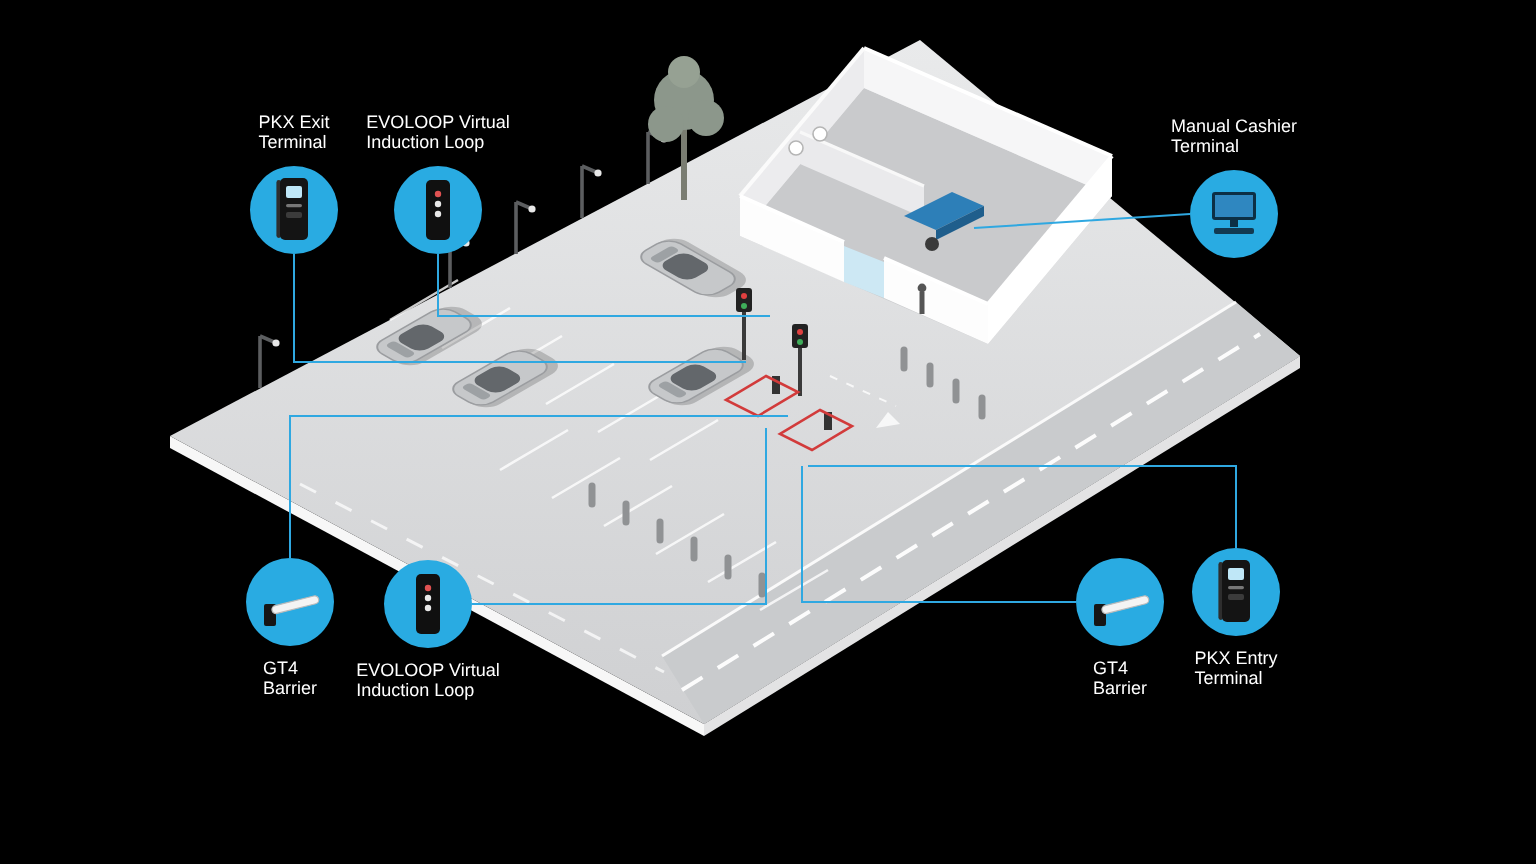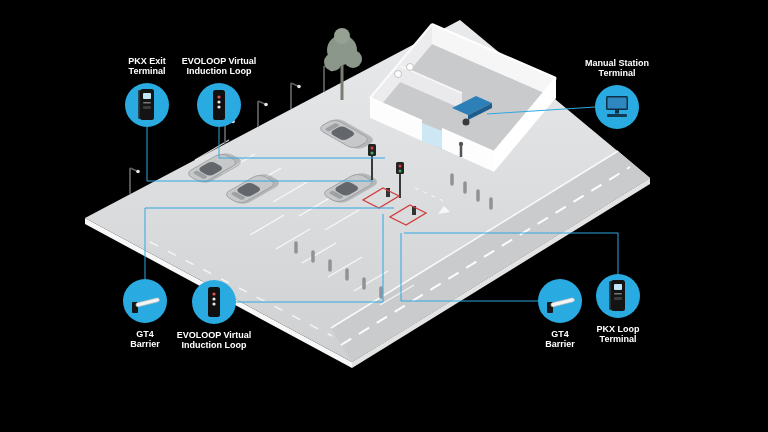--- a/index.html
+++ b/index.html
@@ -1,20 +1,20 @@
 <!DOCTYPE html>
 <html><head>
 <meta charset="utf-8">
 <style>
   html,body{margin:0;padding:0;background:#000;}
   .stage{position:relative;width:768px;height:432px;background:#000;overflow:hidden;
          font-family:"Liberation Sans",sans-serif;}
   .scene{position:absolute;left:0;top:0;}
   .callout{position:absolute;width:100px;display:flex;flex-direction:column;align-items:center;}
-  .clabel{color:#fff;font-size:9px;font-weight:bold;line-height:1.15;text-align:center;white-space:nowrap;}
+  .clabel{color:#fff;font-size:9px;font-weight:normal;line-height:1.15;text-align:left;white-space:nowrap;}
   .cbadge{width:44px;height:44px;border-radius:50%;background:#29abe2;
           display:flex;align-items:center;justify-content:center;flex:0 0 auto;}
   .callout.top .cbadge{margin-top:6px;}
   .callout.bottom .clabel{margin-top:6px;}
 </style>
 </head>
 <body>
 
 <div class="stage" style="background: rgb(0, 0, 0);">
 
@@ -207,21 +207,21 @@
         <rect x="16" y="7" width="12" height="30" rx="2.5" fill="#101010"></rect>
         <circle cx="22" cy="14" r="1.6" fill="#e05252"></circle>
         <circle cx="22" cy="19" r="1.6" fill="#e8e8e8"></circle>
         <circle cx="22" cy="24" r="1.6" fill="#e8e8e8"></circle>
       </svg>
     </div>
   </div>
 
   <div class="callout top" style="left:567px;top:58px">
     <div class="clabel">
-      <div>Manual Station</div>
+      <div>Manual Cashier</div>
       <div>Terminal</div>
     </div>
     <div class="cbadge" style="background: rgb(41, 171, 226);">
       <svg width="44" height="44" viewBox="0 0 44 44">
         <rect x="11" y="11" width="22" height="14" rx="1.5" fill="#0c2f45"></rect>
         <rect x="12.5" y="12.5" width="19" height="11" fill="#2f87c0"></rect>
         <rect x="20" y="25" width="4" height="3.5" fill="#0c2f45"></rect>
         <rect x="12" y="29" width="20" height="3" rx="1" fill="#123a52"></rect>
       </svg>
     </div>
@@ -276,18 +276,18 @@
     <div class="cbadge" style="background: rgb(41, 171, 226);">
       <svg width="44" height="44" viewBox="0 0 44 44">
         <rect x="13.2" y="7" width="2.4" height="29" rx="1.2" fill="#2e2e2e"></rect>
         <rect x="15" y="6" width="14" height="31" rx="2.5" fill="#141414"></rect>
         <rect x="18" y="10" width="8" height="6" rx="1" fill="#bfe7f7"></rect>
         <rect x="18" y="19" width="8" height="1.6" rx="0.8" fill="#777"></rect>
         <rect x="18" y="23" width="8" height="3" rx="1" fill="#3b3b3b"></rect>
       </svg>
     </div>
     <div class="clabel">
-      <div>PKX Loop</div>
+      <div>PKX Entry</div>
       <div>Terminal</div>
     </div>
   </div>
 
 </div>
 
 </body></html>

